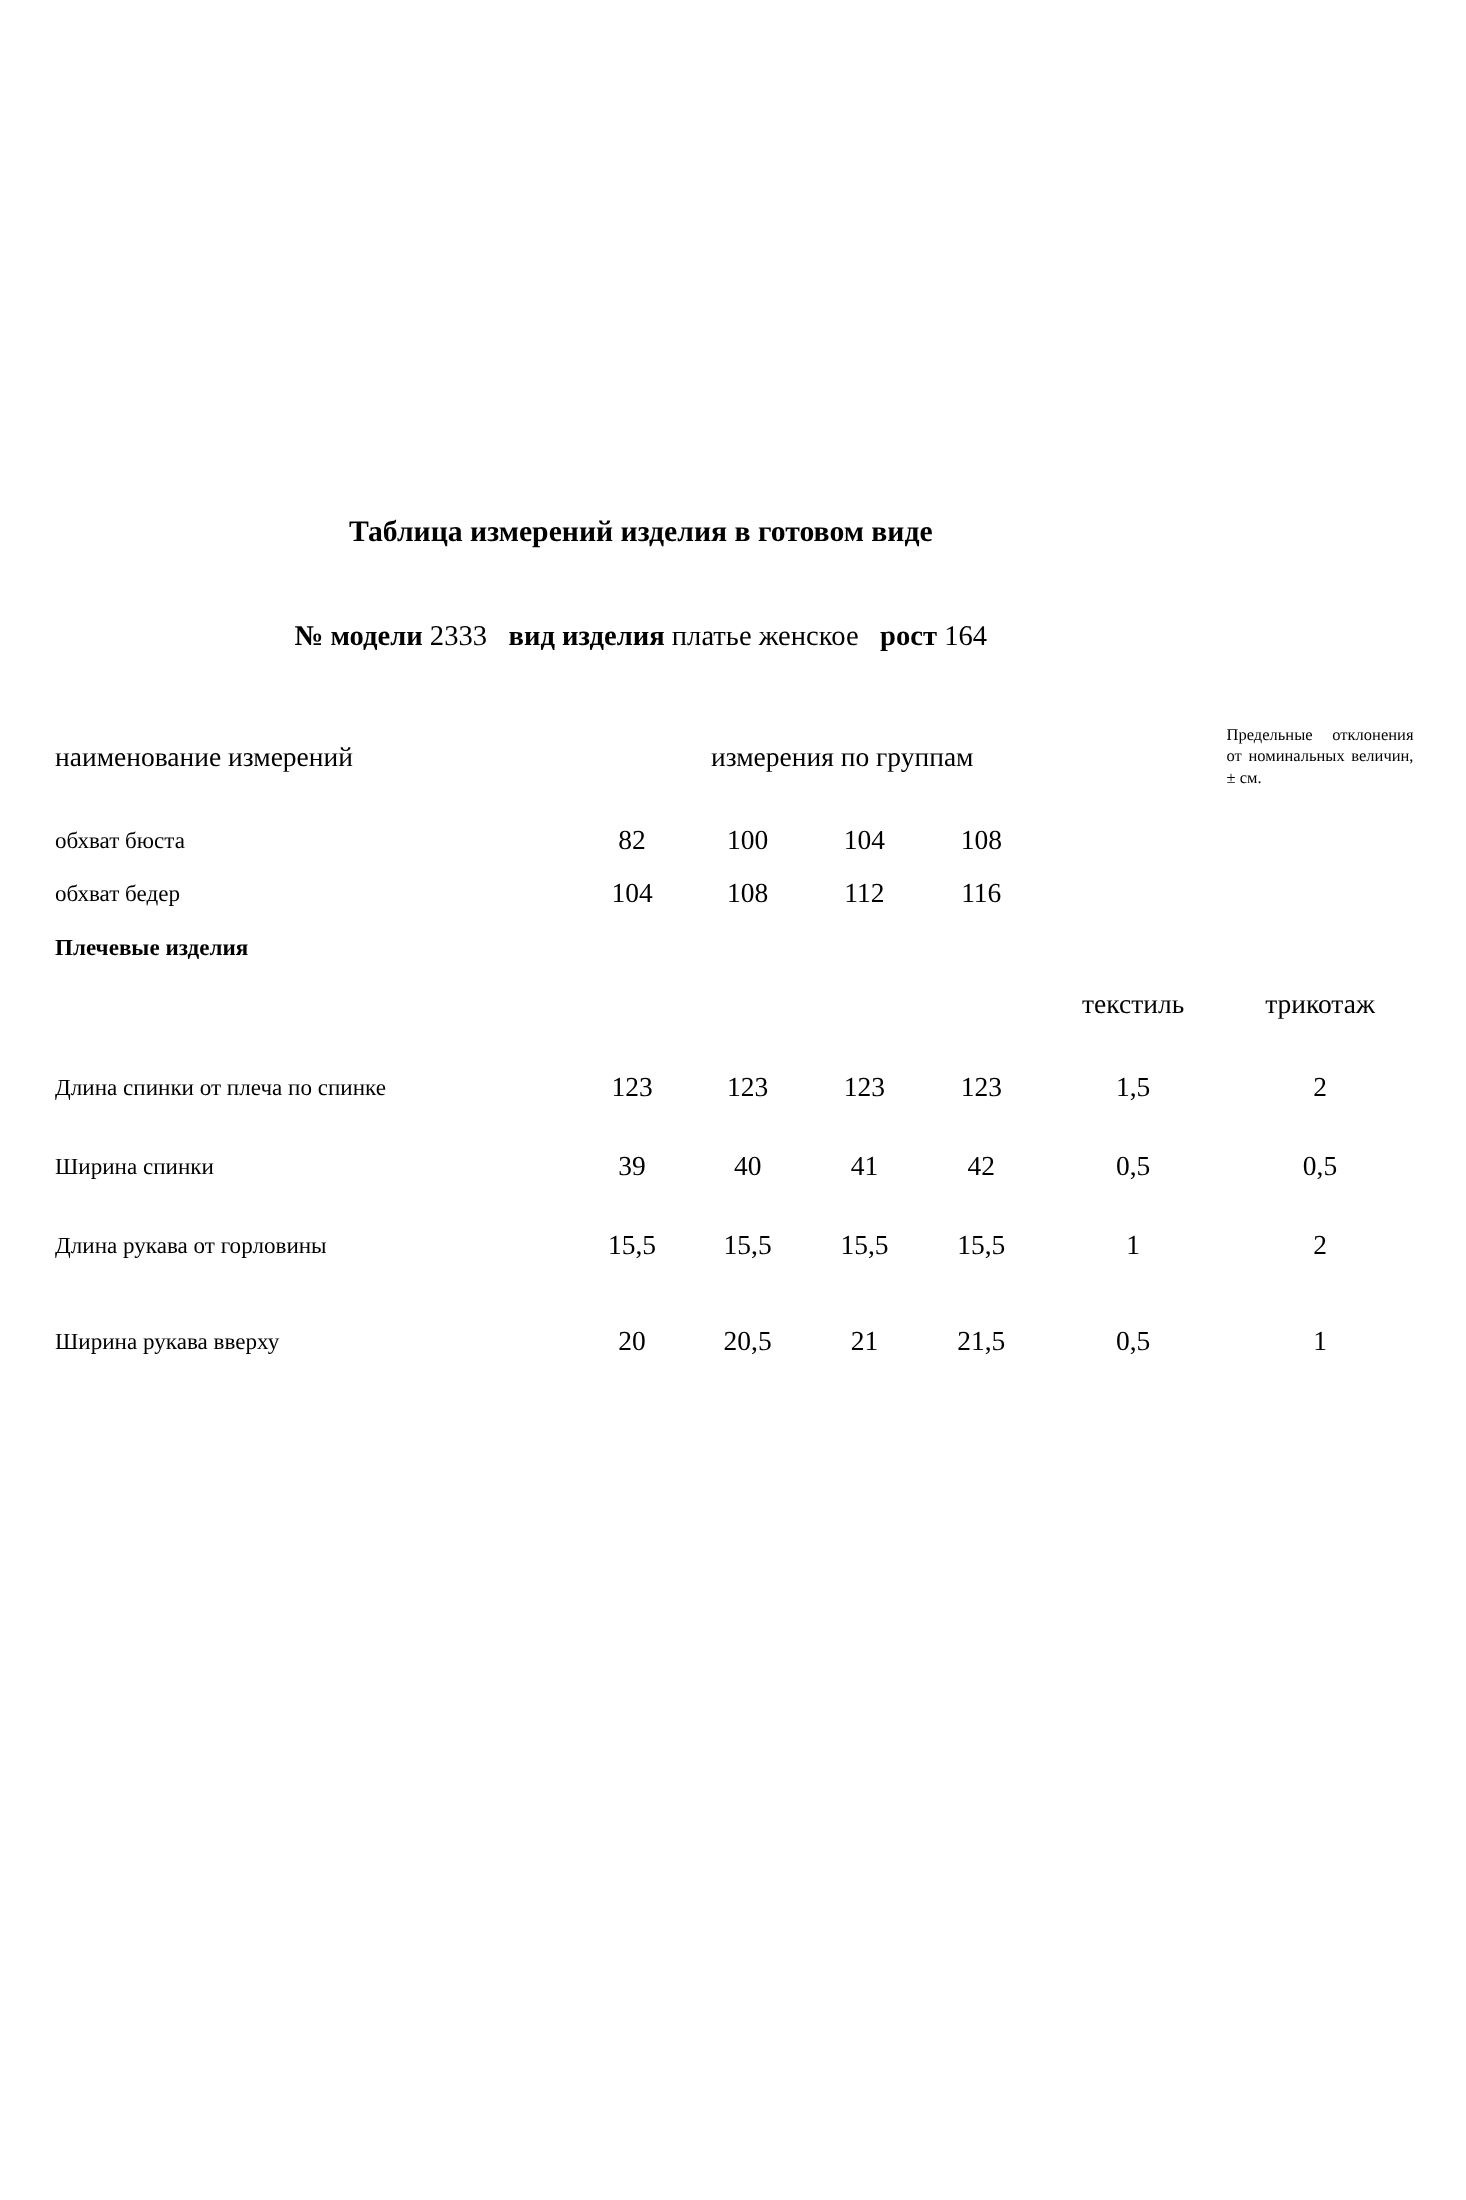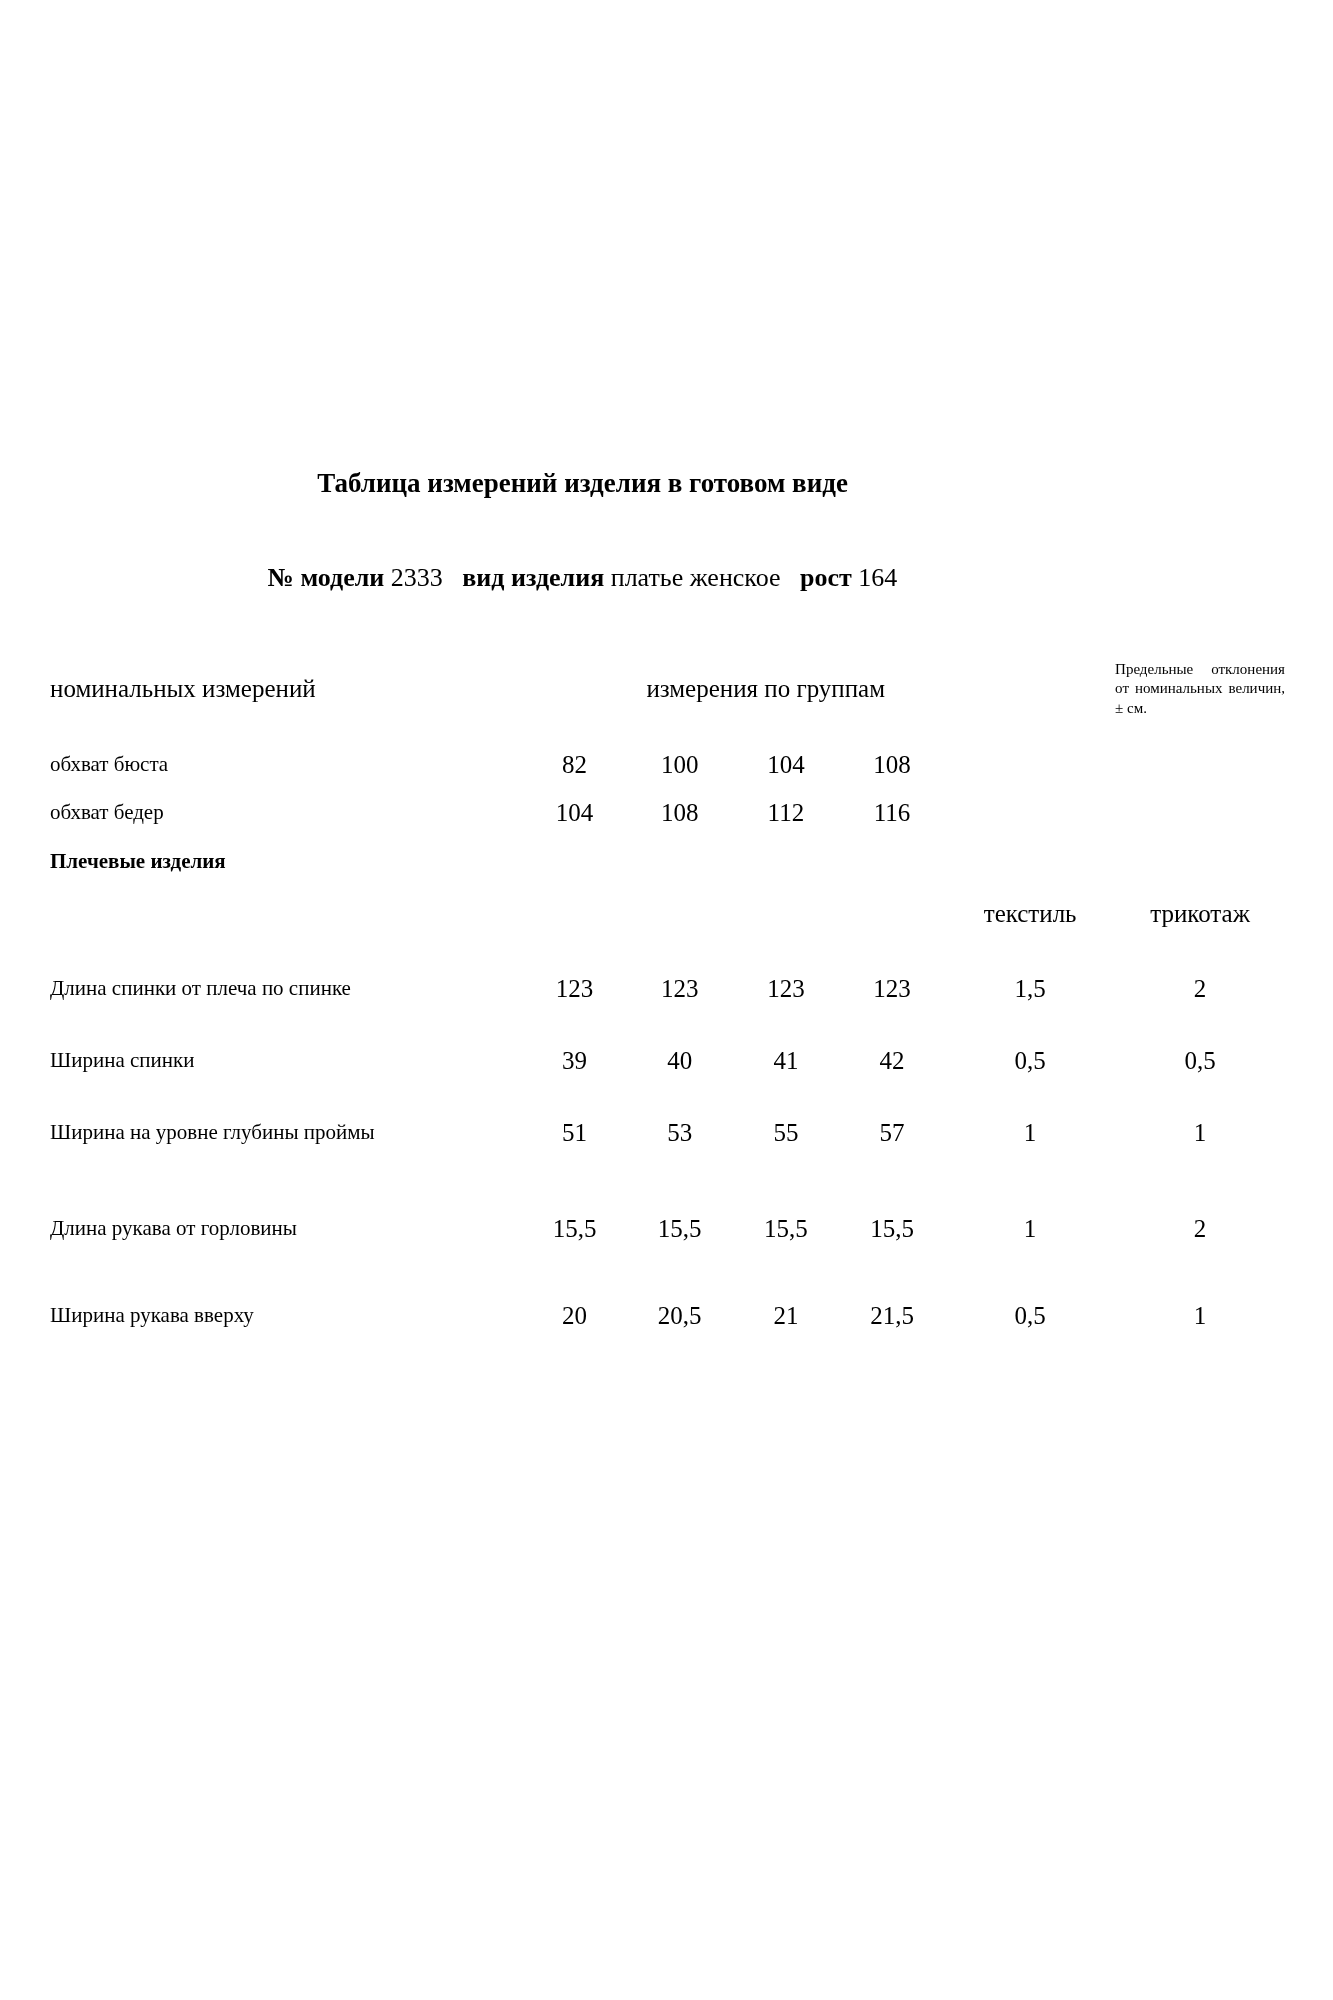--- a/index.html
+++ b/index.html
@@ -174,21 +174,21 @@
       <td></td>
       <td></td>
       <td></td>
       <td></td>
       <td></td>
       <td></td>
       <td></td>
     </tr>
 
     <tr class="grid h-hdr">
-      <td class="hdr-name">номинальных измерений</td>
+      <td class="hdr-name">наименование измерений</td>
       <td class="hdr-groups" colspan="6">измерения по группам</td>
       <td class="hdr-dev">Предельные отклонения от номинальных величин, ± см.</td>
     </tr>
 
     <tr class="grid h-norm">
       <td class="rowlabel">обхват бюста</td>
       <td></td>
       <td class="num">82</td>
       <td class="num">100</td>
       <td class="num">104</td>
@@ -245,30 +245,20 @@
       <td class="rowlabel">Ширина спинки</td>
       <td></td>
       <td class="num">39</td>
       <td class="num">40</td>
       <td class="num">41</td>
       <td class="num">42</td>
       <td class="num">0,5</td>
       <td class="num">0,5</td>
     </tr>
 
-    <tr class="grid h-tall">
-      <td class="rowlabel">Ширина на уровне глубины проймы</td>
-      <td></td>
-      <td class="num">51</td>
-      <td class="num">53</td>
-      <td class="num">55</td>
-      <td class="num">57</td>
-      <td class="num">1</td>
-      <td class="num">1</td>
-    </tr>
 
 
     <tr class="grid h-tall">
       <td class="rowlabel">Длина рукава от горловины</td>
       <td></td>
       <td class="num">15,5</td>
       <td class="num">15,5</td>
       <td class="num">15,5</td>
       <td class="num">15,5</td>
       <td class="num">1</td>

